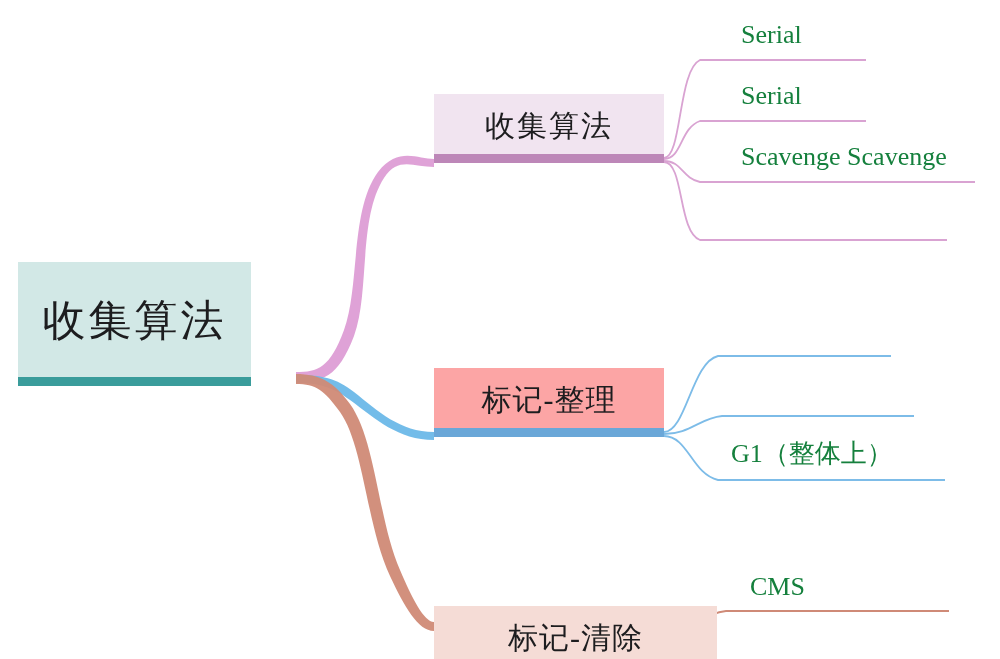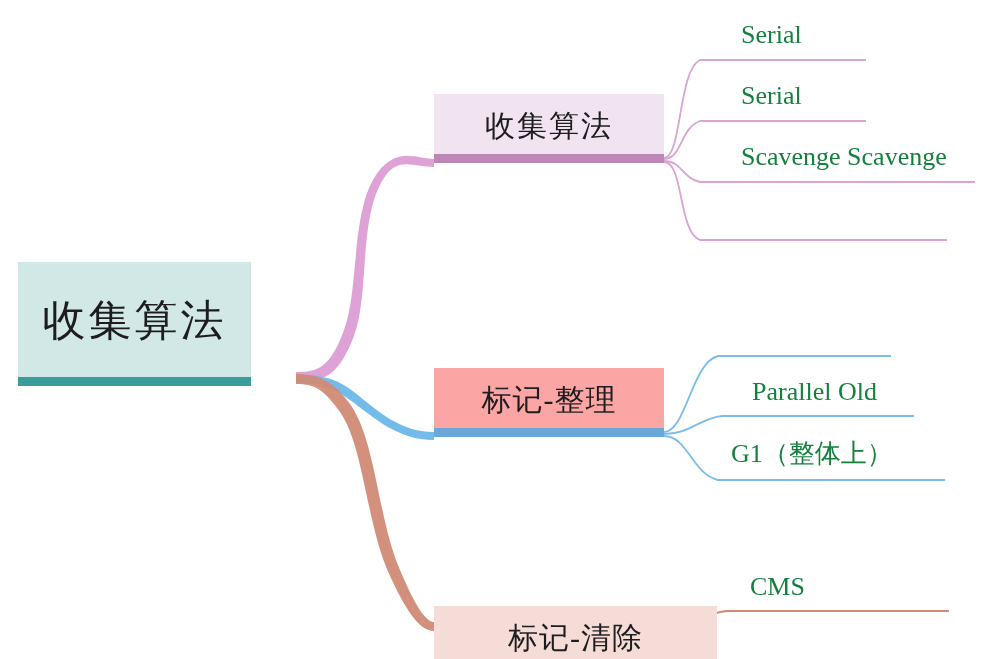--- a/index.html
+++ b/index.html
@@ -194,18 +194,17 @@
 
   <div class="node" id="node-branch-2" style="background: rgb(245, 220, 214);">
     <span class="node-label">标记-清除</span>
     <span class="node-bar" style="background: rgb(193, 115, 97);"></span>
   </div>
 
   <div class="leaf" style="left:741px; top:22px;">Serial</div>
   <div class="leaf" style="left:741px; top:83px;">Serial</div>
   <div class="leaf" style="left:741px; top:144px;">Scavenge Scavenge</div>
 
-  <div class="leaf" style="left:752px; top:379px;">Parallel Old</div>
   <div class="leaf cjk" style="left:731px; top:441px;">G1（整体上）</div>
 
   <div class="leaf" style="left:750px; top:574px;">CMS</div>
 
 </div>
 
 </body></html>

